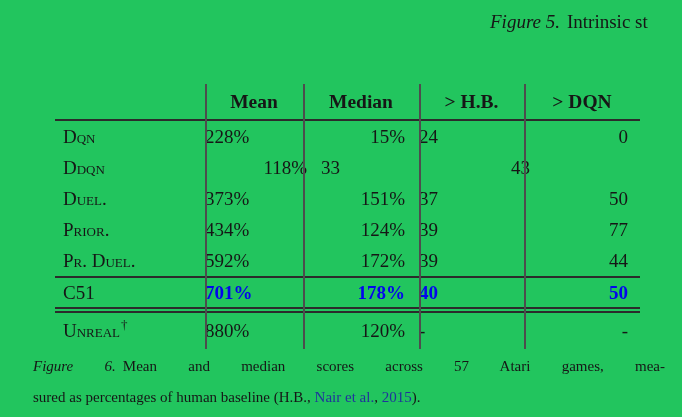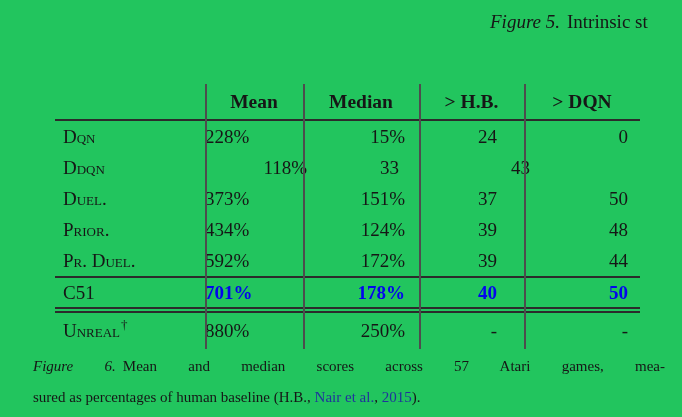--- a/index.html
+++ b/index.html
@@ -20,21 +20,21 @@
   .vline {
     position:absolute; top:0; bottom:0; width:2px; background:#4d4d4d;
   }
   .v1 { left:150px; } .v2 { left:248px; } .v3 { left:364px; } .v4 { left:469px; }
 
   .row { display:flex; width:585px; box-sizing:border-box; }
   .cell { box-sizing:border-box; overflow:hidden; }
   .lab  { width:150px; text-align:left;  padding-left:8px;  }
   .c1   { width:98px;  text-align:left; padding-right:13px; }
   .c2   { width:116px; text-align:right; padding-right:14px; }
-  .c3   { width:105px; text-align:right; padding-right:27px; }
+  .c3   { width:105px; padding-right:27px; }
   .c4   { width:116px; text-align:right; padding-right:12px; }
 
   .head { height:37px; border-bottom:2px solid #2b2b2b; }
   .head .cell {
     font-weight:bold; font-size:19.5px; line-height:35px;
     text-align:center; padding:0;
   }
   .body-row { height:31px; font-size:19px; line-height:31px; }
   .sc { font-variant:small-caps; }
   .c51row {
@@ -102,21 +102,21 @@
       <div class="cell c2">151%</div>
       <div class="cell c3">37</div>
       <div class="cell c4">50</div>
     </div>
 
     <div class="row body-row">
       <div class="cell lab sc">Prior.</div>
       <div class="cell c1">434%</div>
       <div class="cell c2">124%</div>
       <div class="cell c3">39</div>
-      <div class="cell c4">48</div>
+      <div class="cell c4">77</div>
     </div>
 
     <div class="row body-row">
       <div class="cell lab sc">Pr. Duel.</div>
       <div class="cell c1">592%</div>
       <div class="cell c2">172%</div>
       <div class="cell c3">39</div>
       <div class="cell c4">44</div>
     </div>
 
@@ -126,21 +126,21 @@
       <div class="cell c2 val">178%</div>
       <div class="cell c3 val">40</div>
       <div class="cell c4 val">50</div>
     </div>
 
     <div class="dbl"></div>
 
     <div class="row foot-row">
       <div class="cell lab"><span class="sc">Unreal</span><sup class="dag">†</sup></div>
       <div class="cell c1">880%</div>
-      <div class="cell c2">250%</div>
+      <div class="cell c2">120%</div>
       <div class="cell c3">-</div>
       <div class="cell c4">-</div>
     </div>
   </div>
 
   <div class="caption">
     <div class="capline1">
       <span class="it">Figure 6.</span><span>Mean and median scores across 57 Atari games, mea-</span>
     </div>
     <div class="capline2"><span>sured as percentages of human baseline (H.B., </span><span class="cite">Nair et al.</span><span>, </span><span class="cite">2015</span><span>).</span></div>

